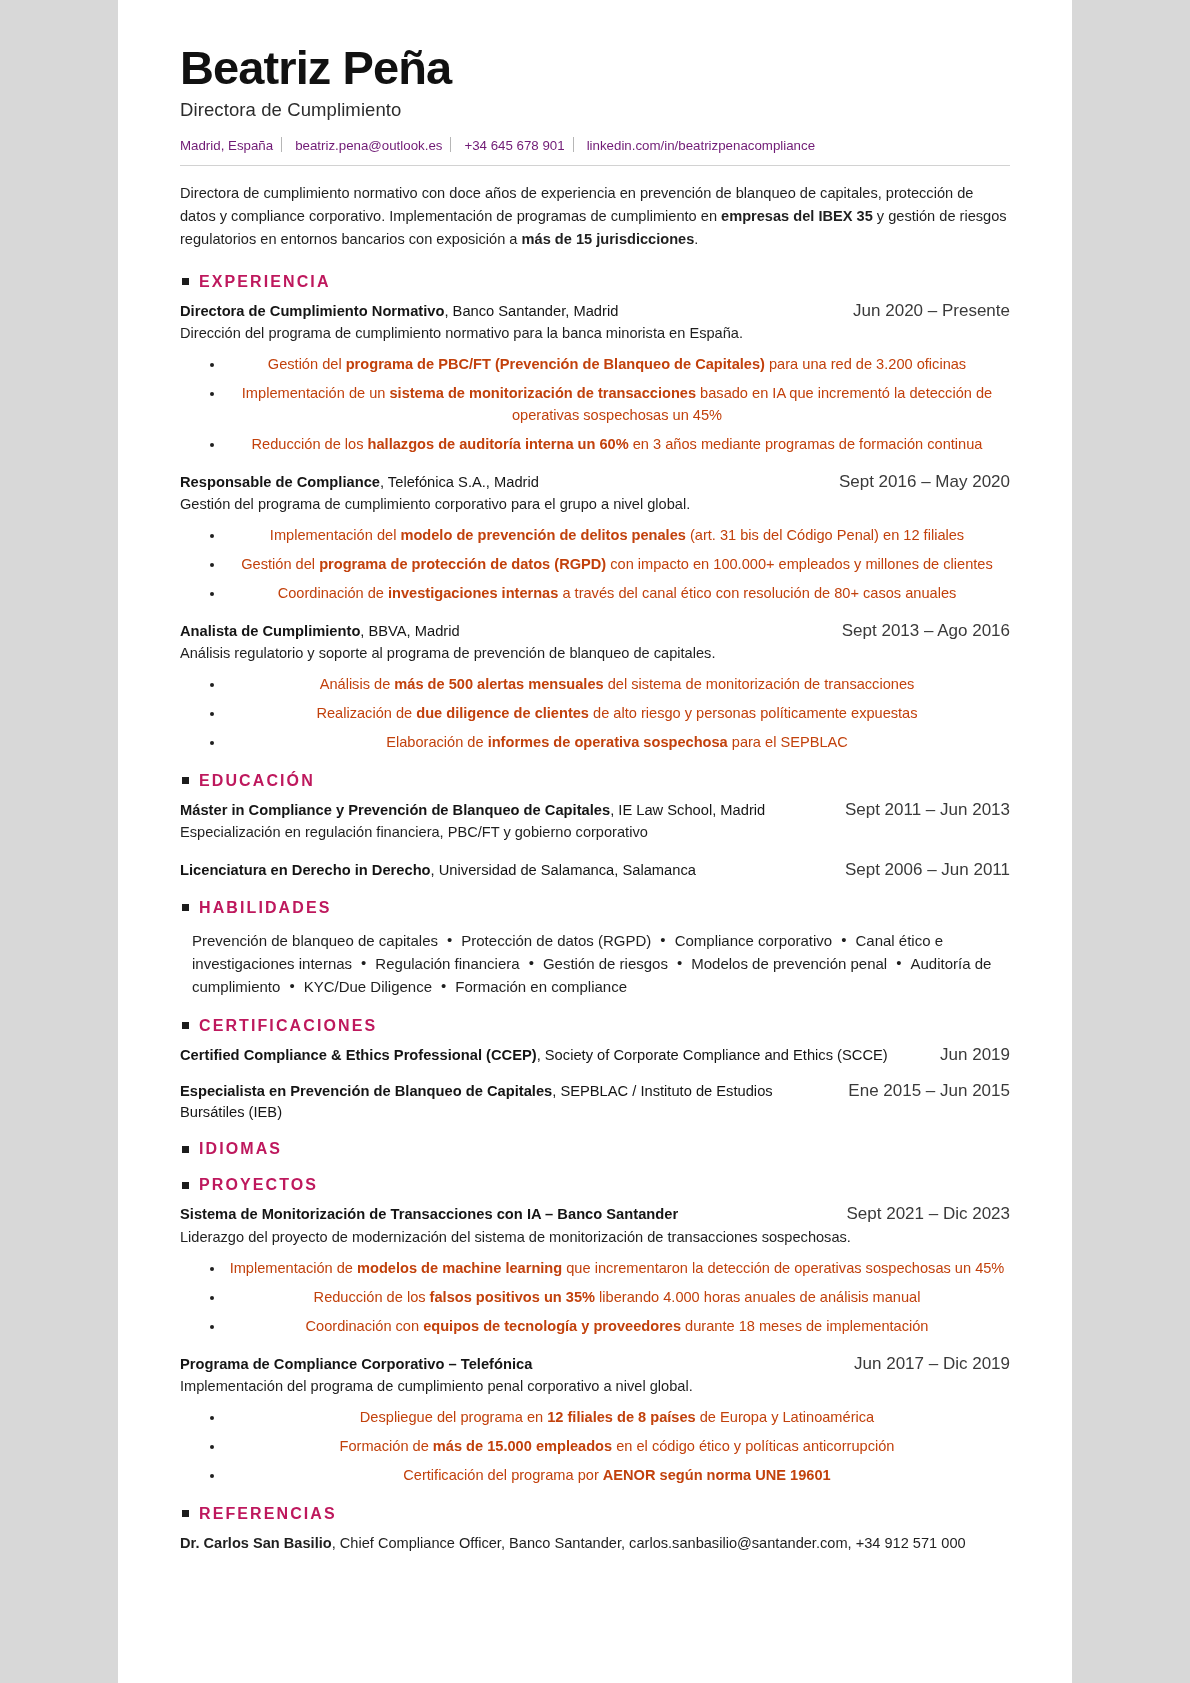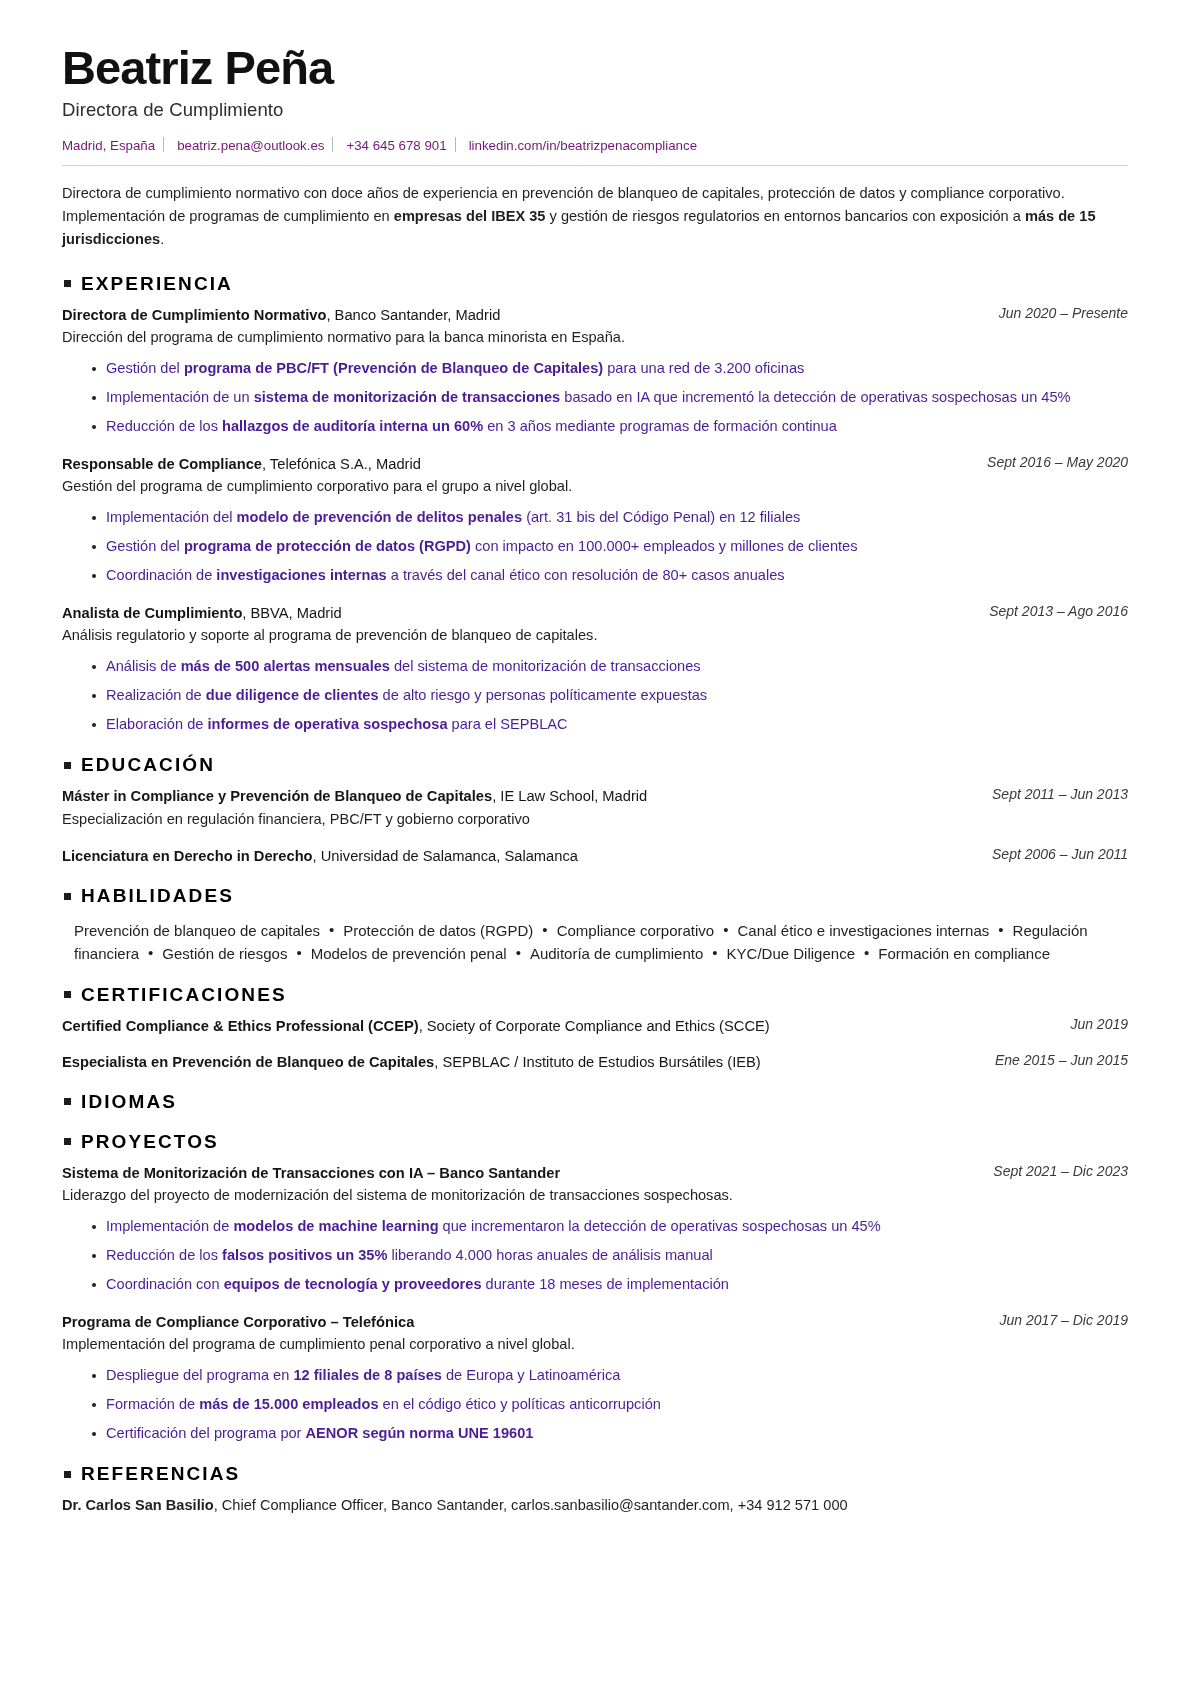--- a/index.html
+++ b/index.html
@@ -5,21 +5,21 @@
   html, body {
     margin: 0;
     padding: 0;
     background: #d8d8d8;
   }
   body {
     font-family: "Liberation Sans", sans-serif;
     -webkit-font-smoothing: antialiased;
   }
   .page {
-    width: 1190px;
+    width: 954px;
     min-height: 1683px;
     background: #ffffff;
     margin: 0 auto;
     position: relative;
     box-sizing: border-box;
     padding: 44px 62px 40px 62px;
     color: #1c1c1c;
   }
   
   .name {
@@ -77,68 +77,68 @@
     margin: 18px 0 10px 2px;
   }
   .sq {
     width: 7px;
     height: 7px;
     background: #1c1c1c;
     margin-right: 10px;
     flex: none;
   }
   .section-title {
-    font-size: 19px;
+    font-size: 16px;
     font-weight: bold;
     letter-spacing: 2.1px;
-    color: #000000;
+    color: #be185d;
     text-transform: uppercase;
   }
 
   
   .entry { margin: 0 0 6px 0; }
   .entry + .entry { margin-top: 16px; }
   .entry-top {
     display: flex;
     align-items: flex-start;
     justify-content: space-between;
     gap: 32px;
   }
   .entry-title {
     font-size: 14.7px;
     color: #151515;
     line-height: 1.4;
   }
   .entry-title b { font-weight: bold; }
   .entry-date {
-    font-size: 14px;
-    font-style: italic;
+    font-size: 17px;
     color: #3a3a3a;
     white-space: nowrap;
     flex: none;
     text-align: right;
   }
   .entry-sub {
     font-size: 14.6px;
     color: #1f1f1f;
     line-height: 1.5;
     margin-top: 2px;
   }
   ul.bullets {
     list-style: none;
     margin: 9px 0 0 0;
     padding: 0 0 0 30px;
   }
   ul.bullets li {
     position: relative;
     font-size: 14.6px;
     line-height: 1.5;
-    color: #4c1d95;
+    color: #c2410c;
     margin: 0 0 7px 0;
     padding-left: 14px;
+    text-align: center;
   }
   ul.bullets li:last-child { margin-bottom: 0; }
   ul.bullets li::before {
     content: "";
     position: absolute;
     left: 0;
     top: 9px;
     width: 4px;
     height: 4px;
     border-radius: 50%;

